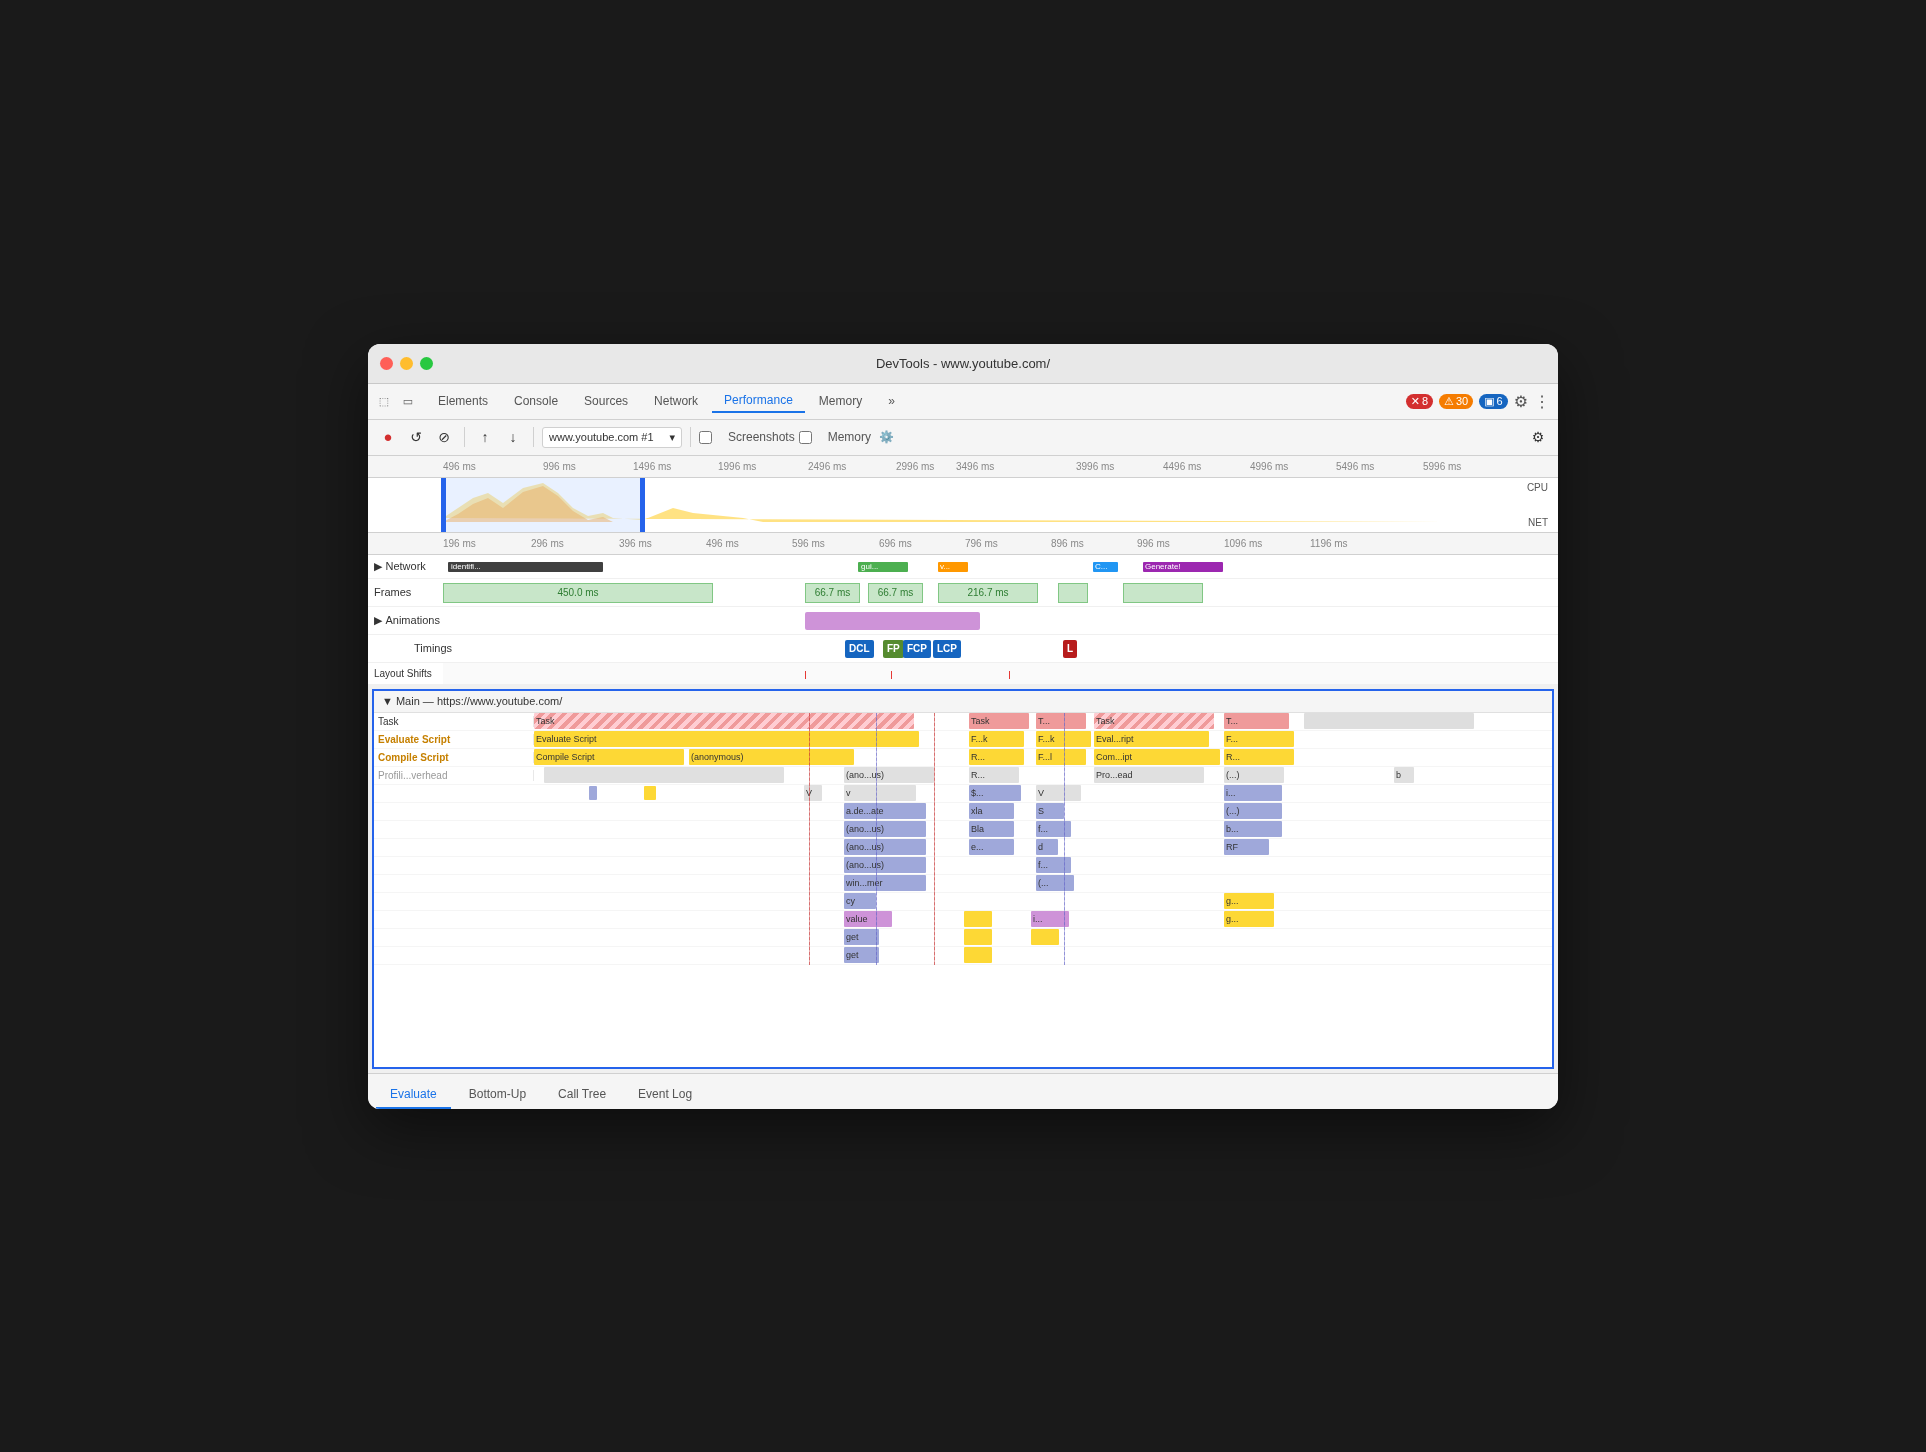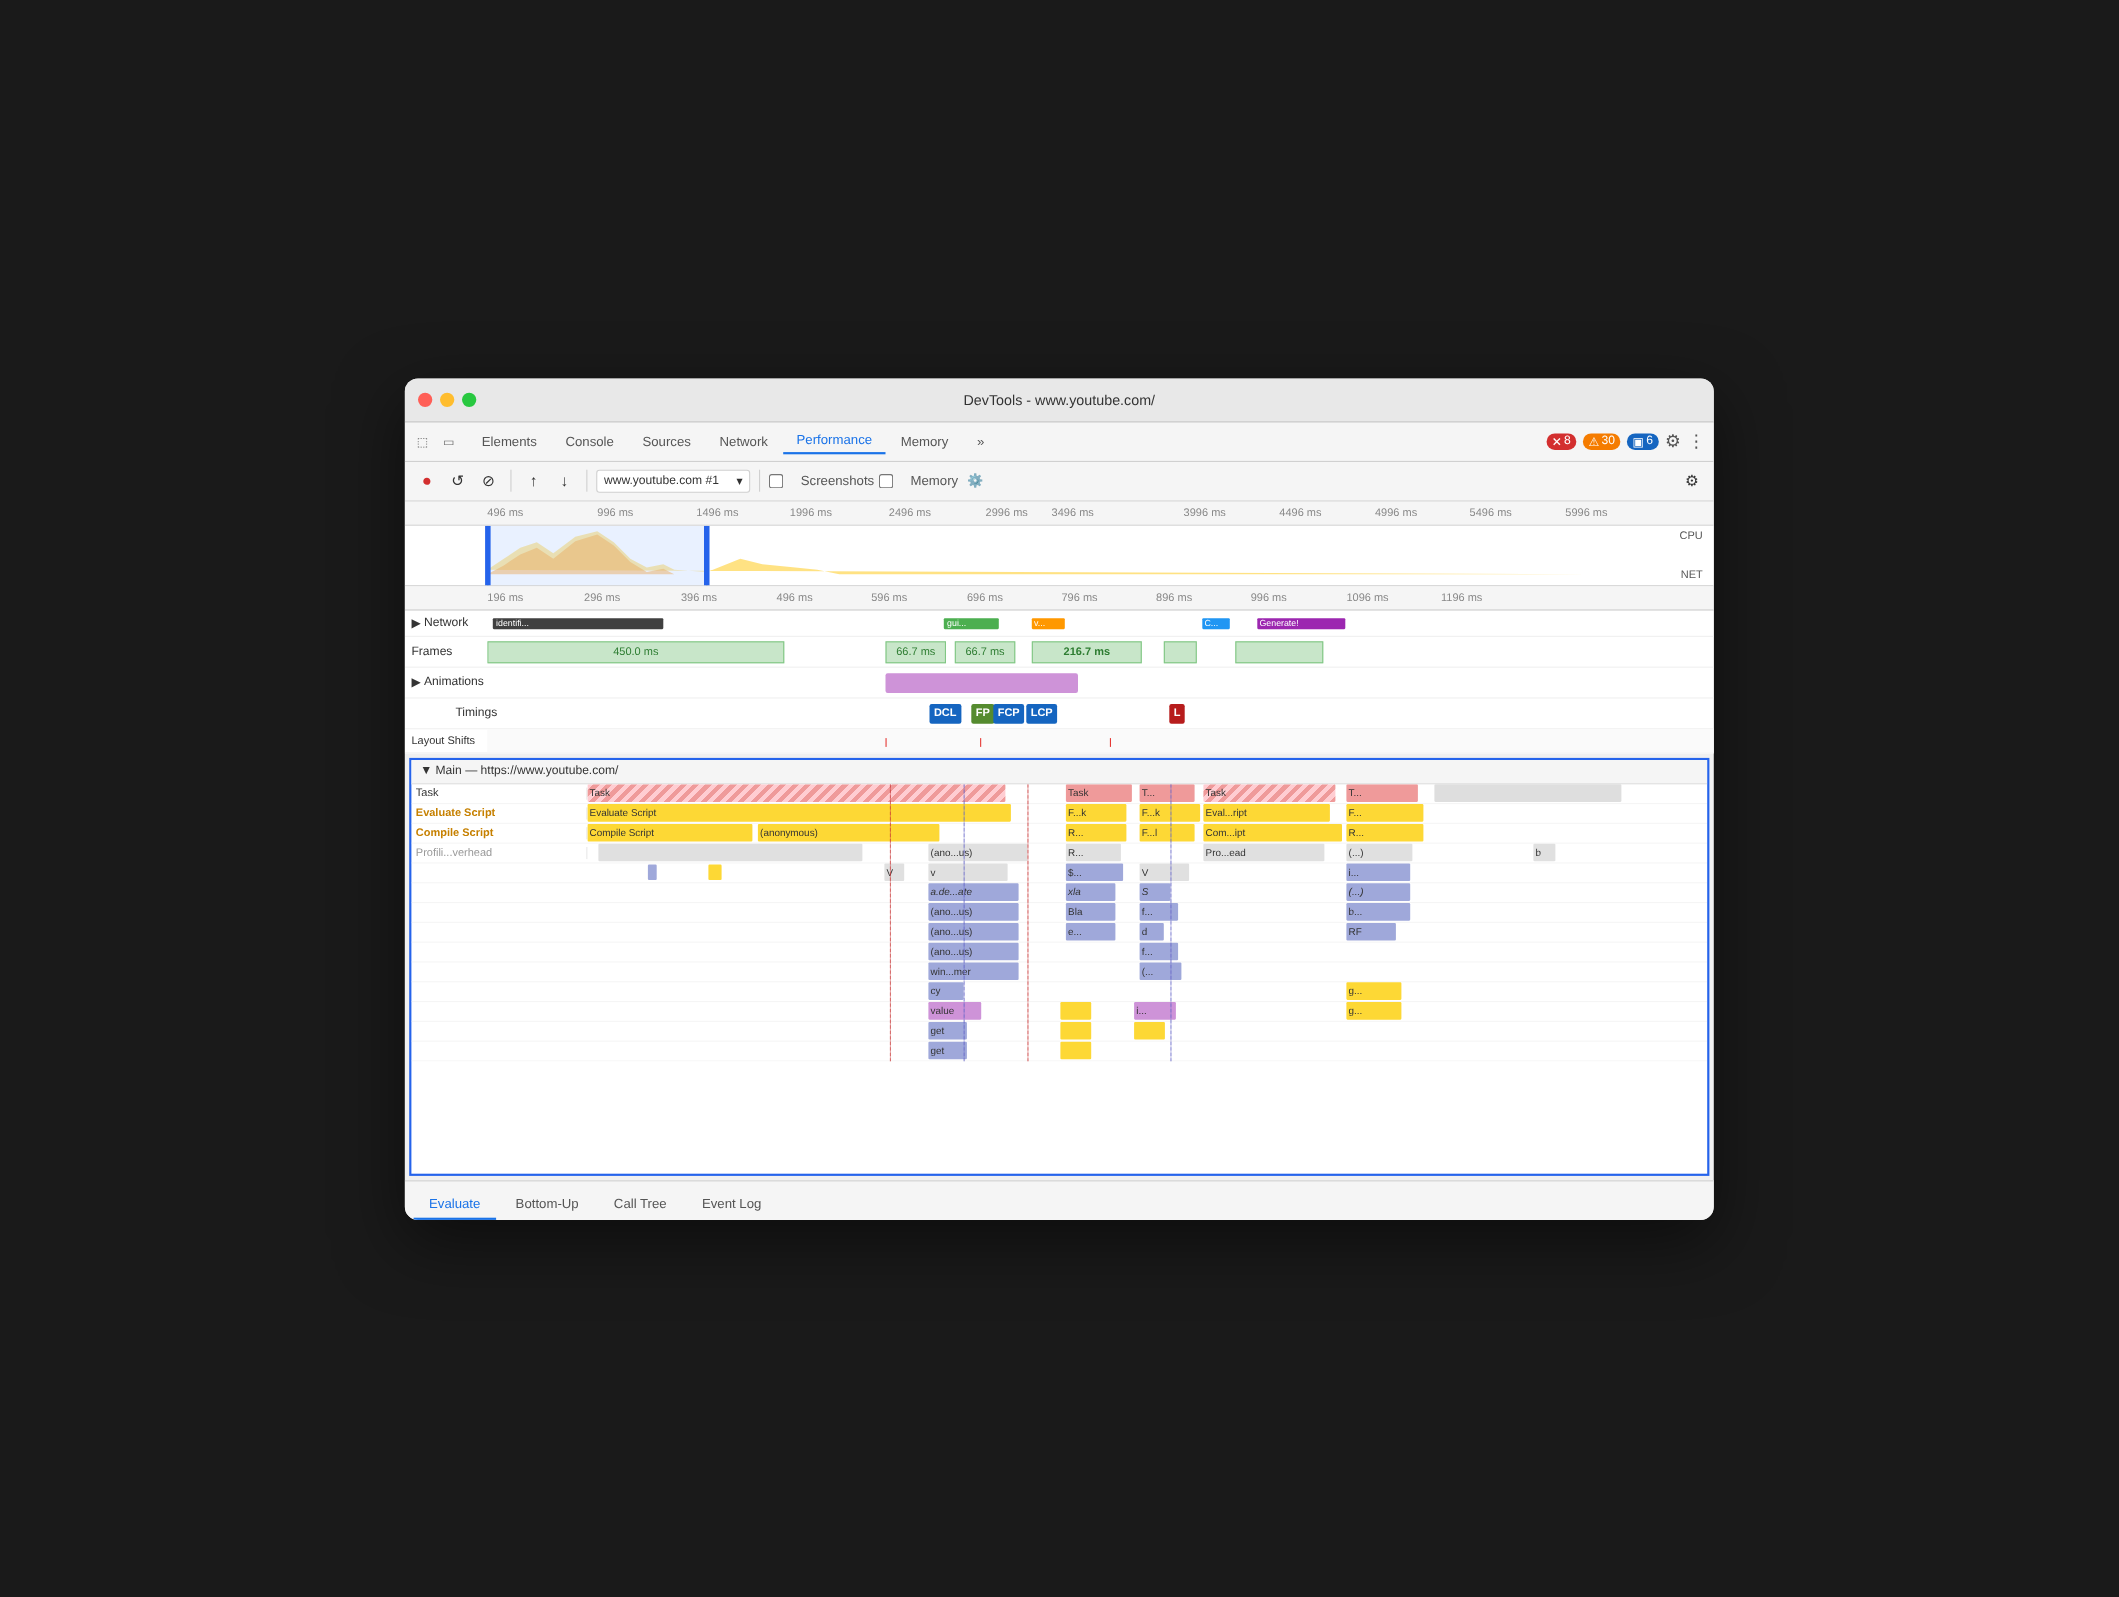--- a/index.html
+++ b/index.html
@@ -483,21 +483,21 @@
     </div>
 
     <div class="track-row frames-row" style="height:28px;">
       <div class="track-label">
         <span>Frames</span>
       </div>
       <div class="track-content" style="position:relative;">
         <div style="position:absolute; left:0; top:4px; width:270px; height:20px; background:#c8e6c9; border:1px solid #81c784; display:flex; align-items:center; justify-content:center; font-size:10px; color:#2e7d32;">450.0 ms</div>
         <div style="position:absolute; left:362px; top:4px; width:55px; height:20px; background:#c8e6c9; border:1px solid #81c784; display:flex; align-items:center; justify-content:center; font-size:10px; color:#2e7d32;">66.7 ms</div>
         <div style="position:absolute; left:425px; top:4px; width:55px; height:20px; background:#c8e6c9; border:1px solid #81c784; display:flex; align-items:center; justify-content:center; font-size:10px; color:#2e7d32;">66.7 ms</div>
-        <div style="position:absolute; left:495px; top:4px; width:100px; height:20px; background:#c8e6c9; border:1px solid #81c784; display:flex; align-items:center; justify-content:center; font-size:10px; color:#2e7d32;font-weight:bold;">216.7 ms</div>
+        <div style="position:absolute; left:495px; top:4px; width:100px; height:20px; background:#c8e6c9; border:1px solid #81c784; display:flex; align-items:center; justify-content:center; font-size:10px; color:#2e7d32;">216.7 ms</div>
         <div style="position:absolute; left:615px; top:4px; width:30px; height:20px; background:#c8e6c9; border:1px solid #81c784;"></div>
         <div style="position:absolute; left:680px; top:4px; width:80px; height:20px; background:#c8e6c9; border:1px solid #81c784;"></div>
       </div>
     </div>
 
     <div class="track-row" style="height:28px;">
       <div class="track-label">
         <span>▶</span>
         <span>Animations</span>
       </div>
@@ -596,21 +596,21 @@
           <div class="flame-bar" style="left:502px; width:45px; background:#e0e0e0;">V</div>
           <div class="flame-bar" style="left:690px; width:58px; background:#9fa8da;">i...</div>
 
           <div style="position:absolute; left:55px; top:2px; width:8px; height:14px; background:#9fa8da; border-radius:1px;"></div>
           <div style="position:absolute; left:110px; top:2px; width:12px; height:14px; background:#fdd835; border-radius:1px;"></div>
         </div>
       </div>
 
       <div class="flame-row">
         <div class="flame-label-cell"></div>
-        <div class="flame-content-cell" style="position:relative; height:18px; flex:1;font-style:italic;">
+        <div class="flame-content-cell" style="position:relative; height:18px; flex:1;">
           <div class="flame-bar" style="left:310px; width:82px; background:#9fa8da;">a.de...ate</div>
           <div class="flame-bar" style="left:435px; width:45px; background:#9fa8da;">xla</div>
           <div class="flame-bar" style="left:502px; width:28px; background:#9fa8da;">S</div>
           <div class="flame-bar" style="left:690px; width:58px; background:#9fa8da;">(...)</div>
         </div>
       </div>
 
       <div class="flame-row">
         <div class="flame-label-cell"></div>
         <div class="flame-content-cell" style="position:relative; height:18px; flex:1;">

